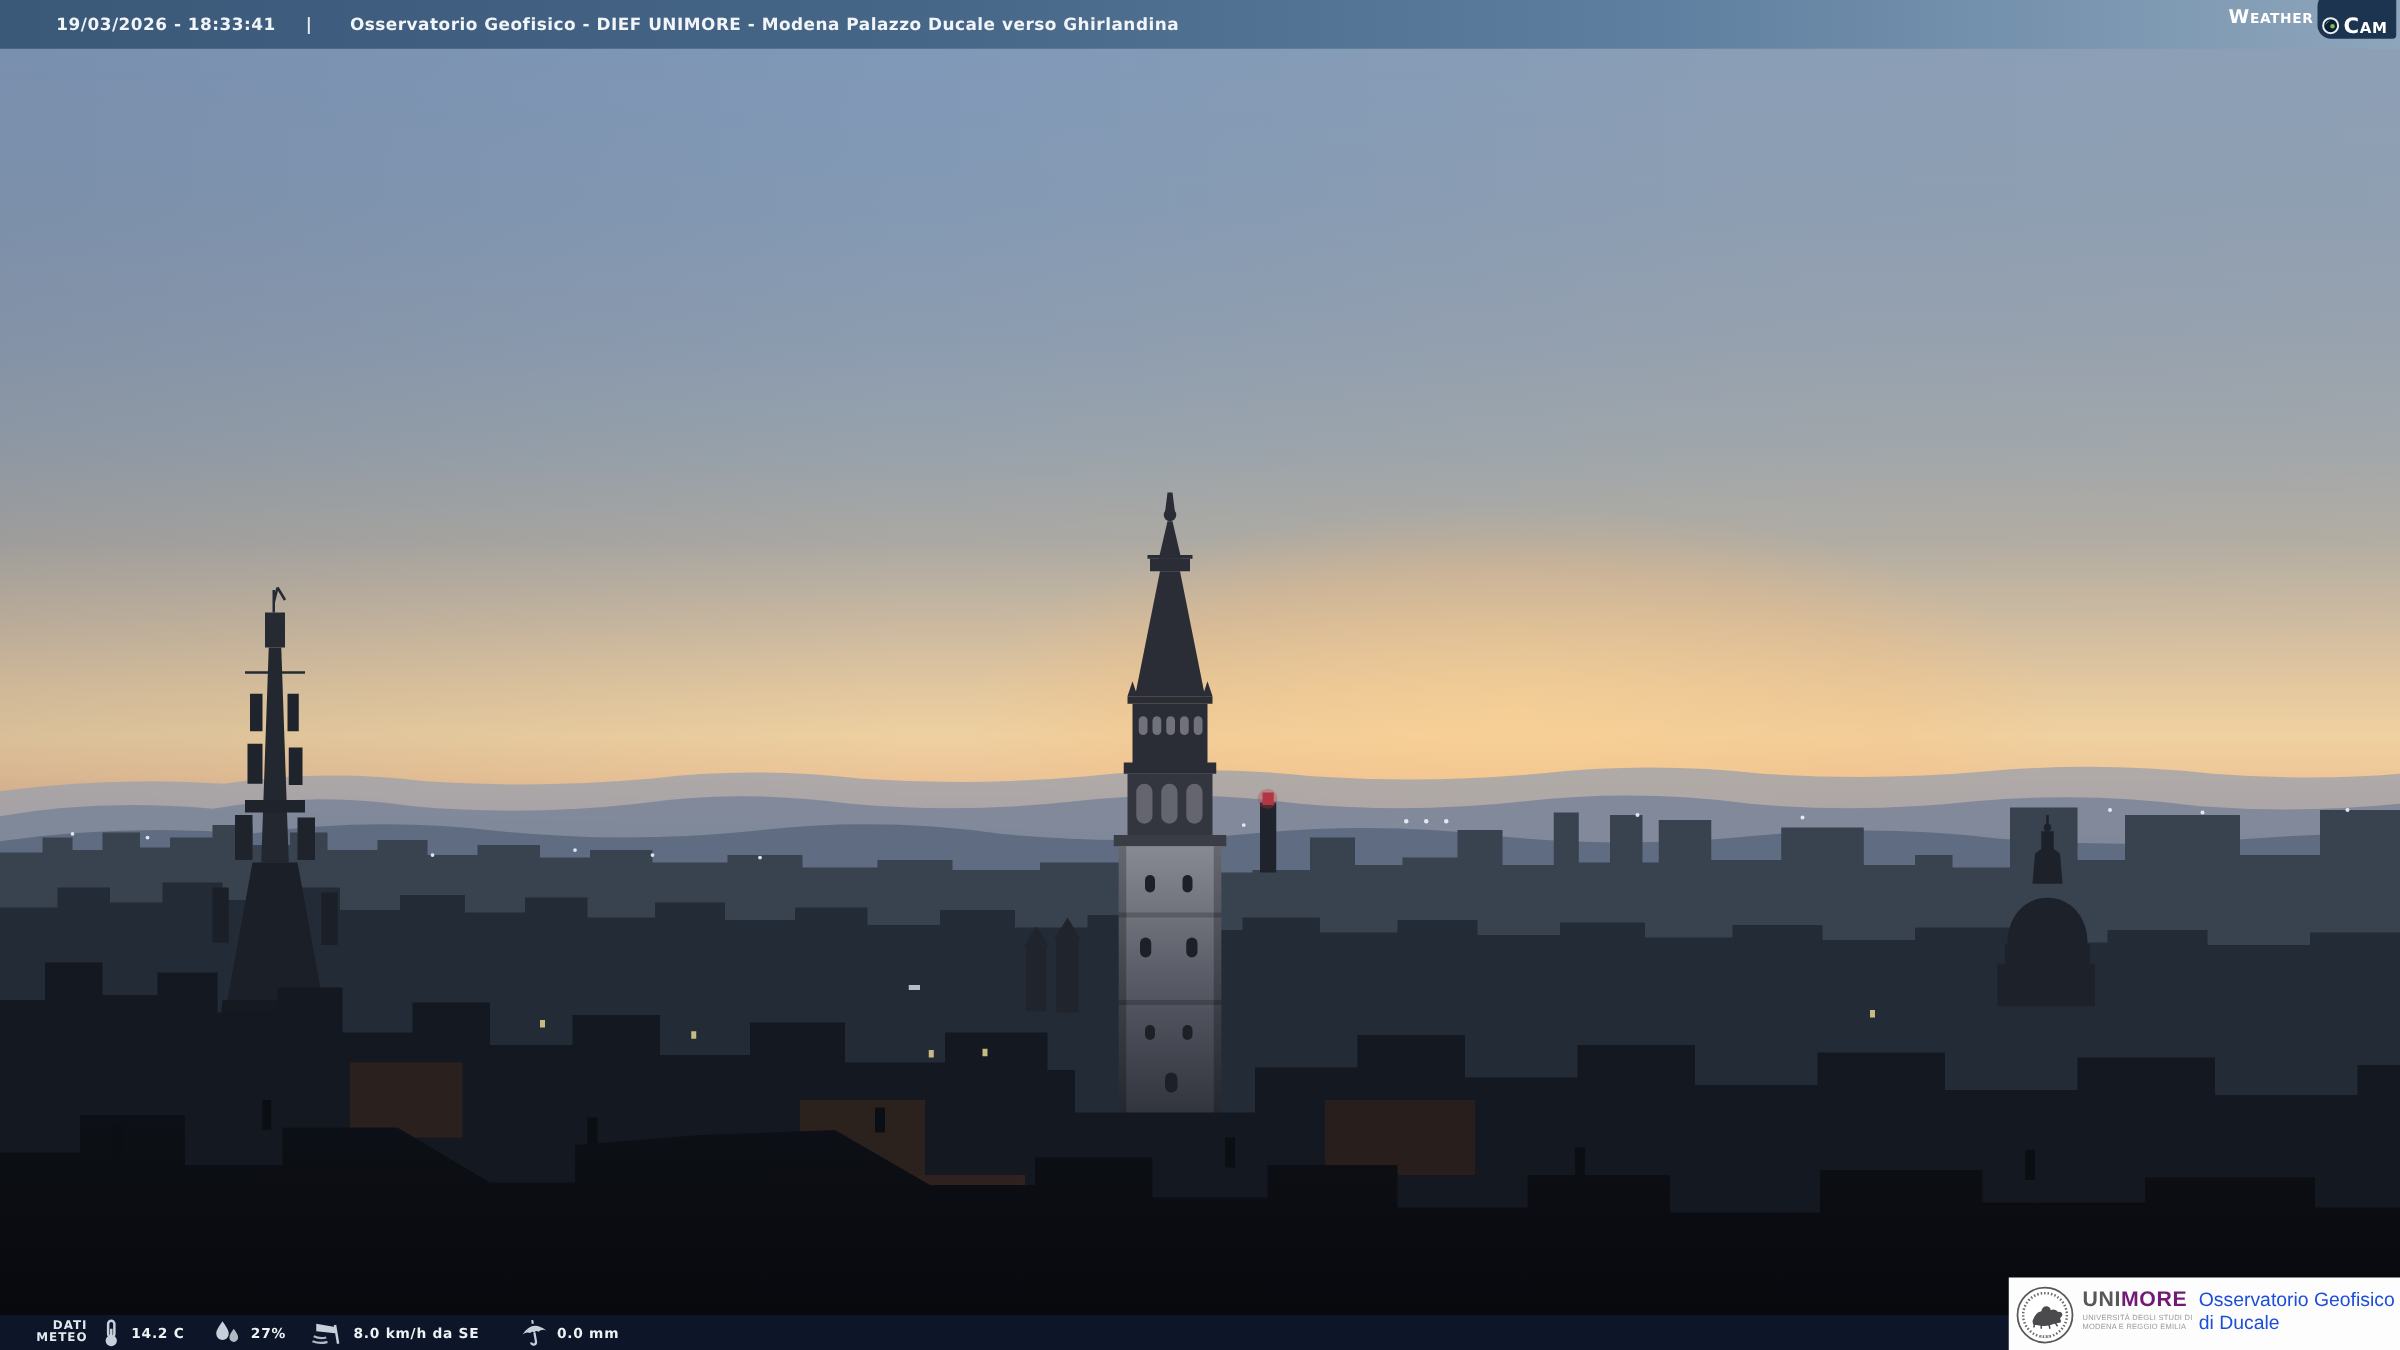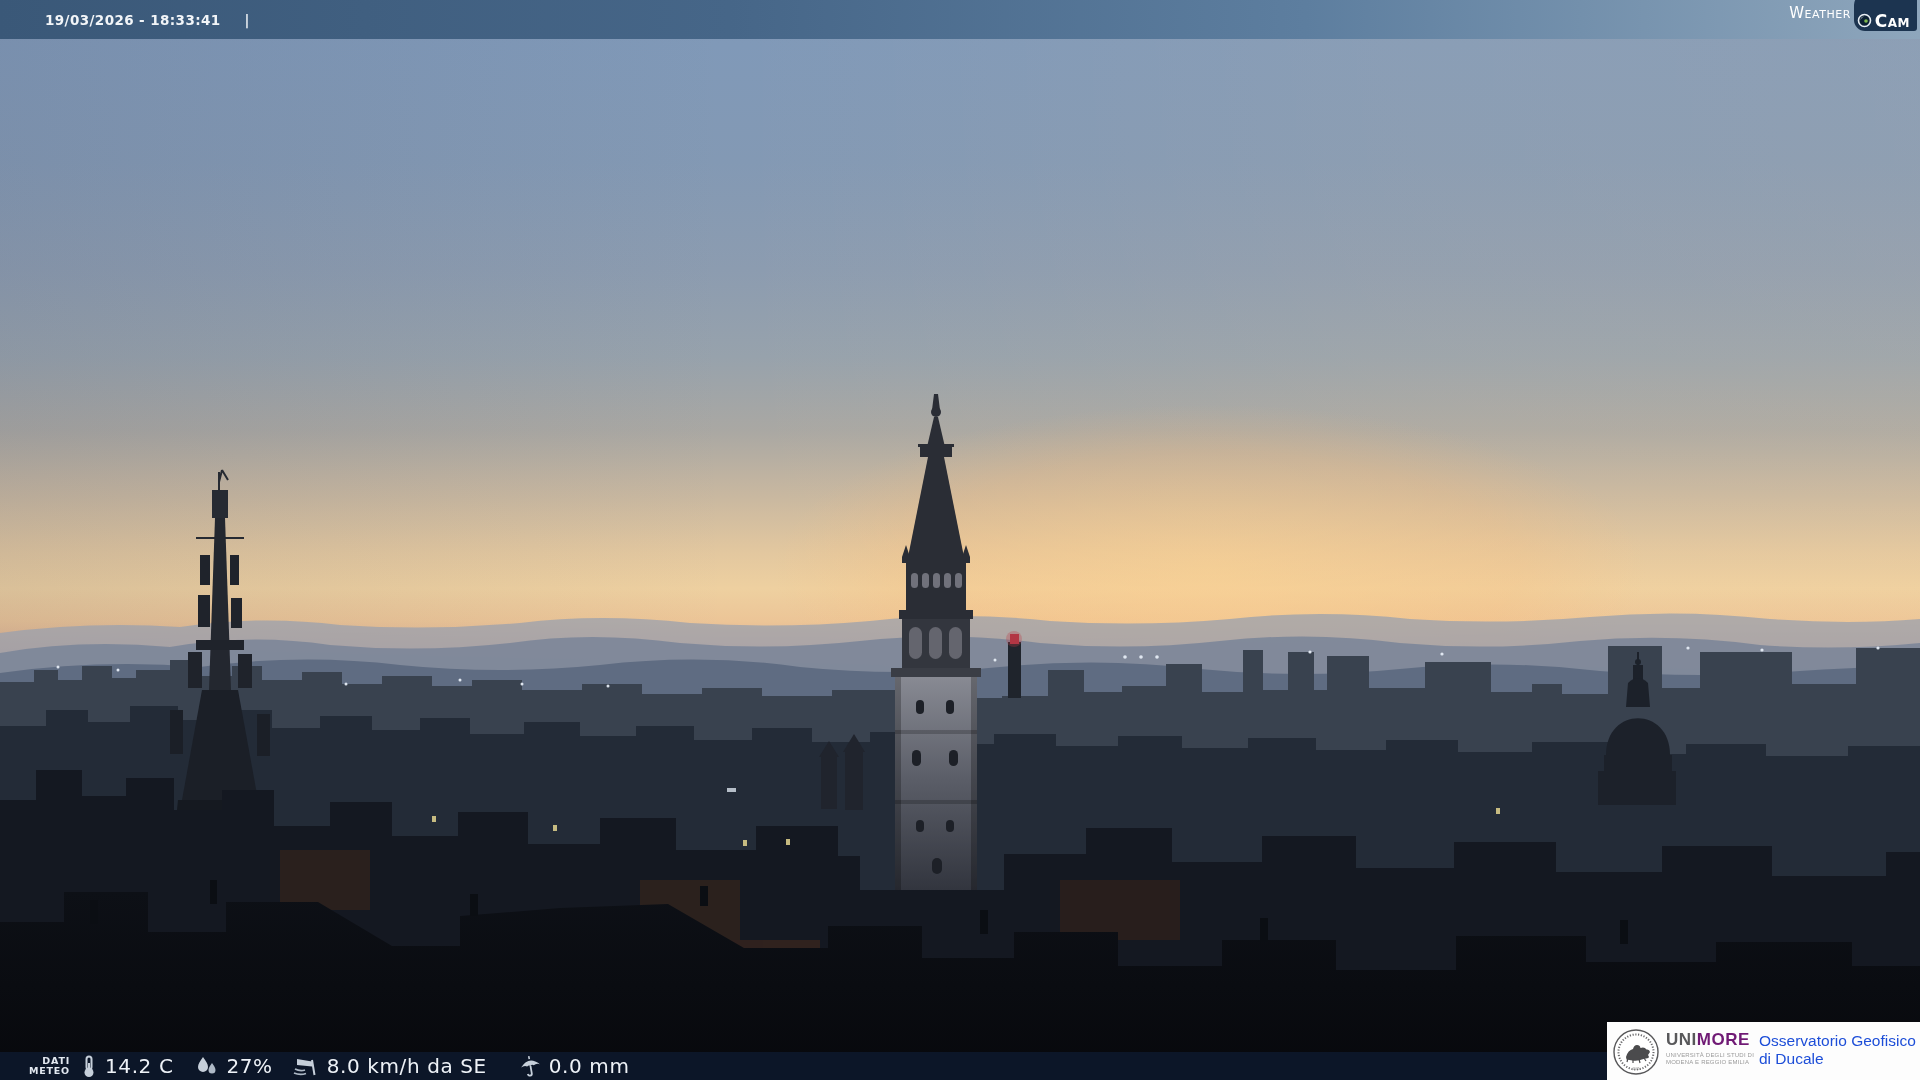--- a/index.html
+++ b/index.html
@@ -25,34 +25,34 @@
 
   
   .topbar{position:absolute;left:0;top:0;width:1920px;height:39px;z-index:10;
     background:linear-gradient(90deg,#3a5878 0%,#466688 38%,#5d7e9f 68%,#8ea6bc 100%);
     display:flex;align-items:center;color:#f2f5f8;font-weight:bold;
     font-size:13.5px;letter-spacing:.4px;}
   .topbar .ts{margin-left:45px;white-space:nowrap;}
   .topbar .pipe{margin:0 30px 0 24px;opacity:.95;}
   .topbar .title{white-space:nowrap;}
   .brand{position:absolute;right:3px;top:0;height:25px;display:flex;align-items:center;}
-  .brand .w{font-variant:small-caps;font-weight:normal;font-size:15px;color:#fff;
+  .brand .w{font-variant:small-caps;font-weight:bold;font-size:15px;color:#fff;
     letter-spacing:.5px;margin-right:3px;text-align:center;}
   .brand .dark{display:flex;align-items:center;background:#1c3450;height:21px;
     border-radius:11px 3px 3px 11px;padding:16px 7px 0 3px;text-align:center;}
   .brand .dark svg{margin-right:3px;}
   .brand .c{font-variant:small-caps;font-weight:bold;font-size:17px;color:#fff;letter-spacing:.5px;}
 
   
   .botbar{position:absolute;left:0;bottom:0;width:1920px;height:28px;z-index:10;
     background:rgba(14,26,47,.80);display:flex;align-items:center;color:#eef2f7;}
   .wx-label{margin-left:18px;width:52px;text-align:right;font-size:9.5px;font-weight:bold;
     line-height:10.5px;letter-spacing:.8px;color:#e2e8f0;}
   .wx-items{display:flex;align-items:center;margin-left:10px;}
-  .wx-item{display:flex;align-items:center;gap:7px;font-size:20px;font-weight:normal;
+  .wx-item{display:flex;align-items:center;gap:7px;font-size:11px;font-weight:bold;
     letter-spacing:.6px;white-space:nowrap;}
   .wx-item svg{flex:0 0 auto;}
   .m1{margin-left:0;} .m2{margin-left:22px;} .m3{margin-left:20px;} .m4{margin-left:32px;}
 
   
   .logobox{position:absolute;right:0;bottom:0;width:313px;height:58px;z-index:11;
     background:#fdfdfd;font-family:"Liberation Sans",sans-serif;}
   .seal{position:absolute;left:5px;top:6px;}
   .uniblock{position:absolute;left:59px;top:9px;}
   .uniword{font-size:17px;font-weight:bold;letter-spacing:.5px;color:#58585a;line-height:18px;}
@@ -231,20 +231,21 @@
         <rect x="432" y="436" width="4" height="6"></rect>
           <rect x="553" y="445" width="4" height="6"></rect>
         <rect x="1496" y="428" width="4" height="6"></rect>
       </g>
     </g>
   </svg>
 
   <div class="topbar">
     <span class="ts">19/03/2026 - 18:33:41</span>
     <span class="pipe">|</span>
+    <span class="title">Osservatorio Geofisico - DIEF UNIMORE - Modena Palazzo Ducale verso Ghirlandina</span>
     <div class="brand">
       <span class="w">Weather</span>
       <span class="dark">
         <svg width="15" height="15" viewBox="0 0 15 15">
           <circle cx="7.5" cy="7.5" r="6" fill="#0c2033" stroke="#e8eef4" stroke-width="1.6"></circle>
           <path d="M3.5,7.5 A4,4 0 0 1 7.5,3.5 A5,5 0 0 0 3.5,7.5 Z" fill="#e8eef4"></path>
           <circle cx="9" cy="8" r="1.8" fill="#7fb84d"></circle>
         </svg>
         <span class="c">Cam</span>
       </span>

